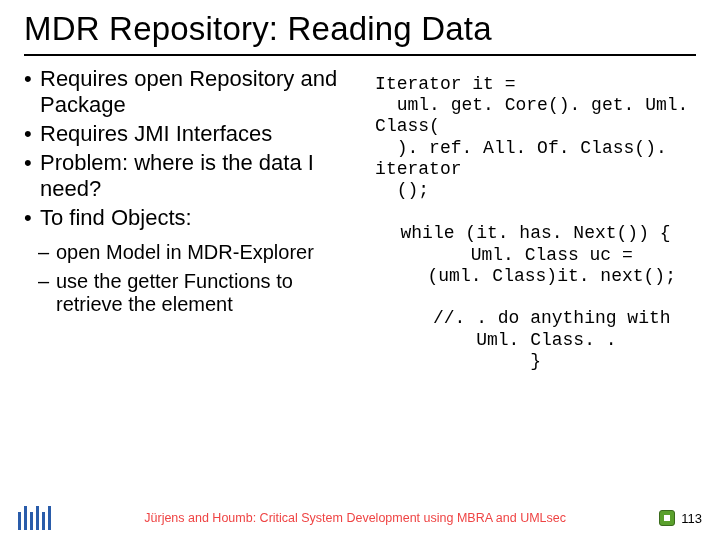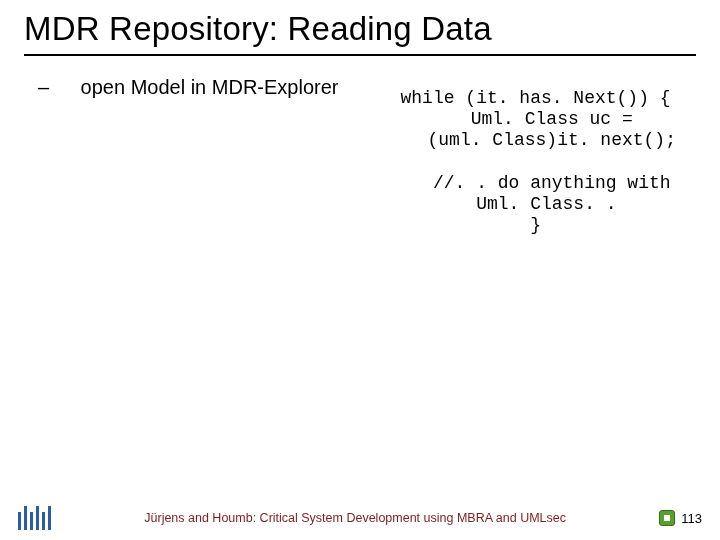--- a/index.html
+++ b/index.html
@@ -7,54 +7,65 @@
   .slide { width: 720px; height: 540px; position: relative; padding: 10px 24px 0 24px; }
   .title { font-size: 33px; font-weight: 400; letter-spacing: 0.2px; margin-bottom: 6px; }
   .hr { border: none; border-top: 2px solid #000; margin-bottom: 10px; }
   .cols { display: flex; gap: 10px; }
   .col { flex: 1; }
   .col-left { flex: 1.05; }
   .col-right { flex: 1; }
   ul.bullets { list-style: none; }
   ul.bullets > li { position: relative; padding-left: 16px; font-size: 22px; line-height: 1.18; margin-bottom: 3px; }
   ul.bullets > li::before { content: "•"; position: absolute; left: 0; top: 0; }
-  ul.sub { list-style: none; margin-top: 10px; text-align: center; }
+  ul.sub { list-style: none; margin-top: 10px; }
   ul.sub > li { position: relative; padding-left: 32px; font-size: 20px; line-height: 1.15; margin-bottom: 6px; }
   ul.sub > li::before { content: "–"; position: absolute; left: 14px; top: 0; }
   .code { font-family: "Courier New", monospace; font-size: 18px; line-height: 1.18; white-space: pre-wrap; margin-top: 8px; padding-left: 2px; }
   .code2 { margin-top: 22px; text-align: center; }
   .footer { position: absolute; left: 0; right: 0; bottom: 10px; display: flex; align-items: center; justify-content: space-between; padding: 0 18px; }
   .logo-tum { display: flex; gap: 3px; align-items: flex-end; }
   .bar { width: 3px; background: #2a5caa; }
   .logo-tum .b1 { height: 18px; }
   .logo-tum .b2 { height: 24px; }
   .logo-tum .b3 { height: 18px; }
   .logo-tum .b4 { height: 24px; }
   .logo-tum .b5 { height: 18px; }
   .logo-tum .b6 { height: 24px; }
-  .footer-text { font-size: 12.5px; color: #7f1d1d; text-align: center; flex: 1; }
+  .footer-text { font-size: 12.5px; color: #ef4444; text-align: center; flex: 1; }
   .right-foot { display: flex; align-items: center; gap: 6px; font-size: 13px; }
   .badge { width: 16px; height: 16px; border-radius: 3px; background: #5aa02c; border: 1px solid #3a6b1c; display: flex; align-items: center; justify-content: center; }
   .badge-inner { width: 6px; height: 6px; background: #fff; }
 </style>
 </head>
 <body>
 
 <div class="slide">
   <h1 class="title">MDR Repository: Reading Data</h1>
   <hr class="hr">
 
   <div class="cols">
     <div class="col col-left">
+      <ul class="bullets">
+        <li>Requires open Repository and Package</li>
+        <li>Requires JMI Interfaces</li>
+        <li>Problem: where is the data I need?</li>
+        <li>To find Objects:</li>
+      </ul>
       <ul class="sub">
         <li>open Model in MDR-Explorer</li>
+        <li>use the getter Functions to retrieve the element</li>
       </ul>
     </div>
 
     <div class="col col-right">
+      <div class="code">Iterator it =
+  uml. get. Core(). get. Uml. Class(
+  ). ref. All. Of. Class(). iterator
+  ();</div>
       <div class="code code2">while (it. has. Next()) {
    Uml. Class uc =
    (uml. Class)it. next();
 
    //. . do anything with
   Uml. Class. .
 }</div>
     </div>
   </div>
 

